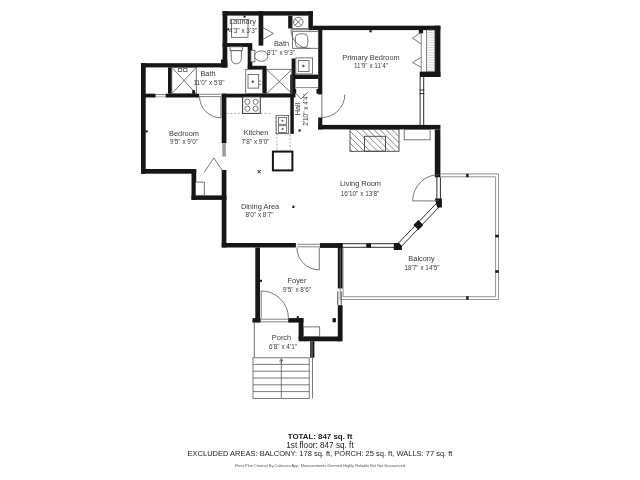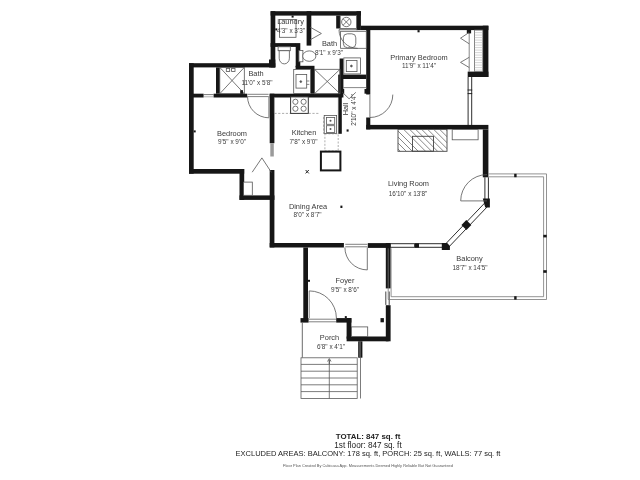--- a/index.html
+++ b/index.html
@@ -1,16 +1,16 @@
 <!DOCTYPE html>
 <html><head>
 <meta charset="utf-8">
 <style>
 html,body{margin:0;padding:0;background:#fff;}
-#page{width:552px;height:480px;position:relative;font-family:"Liberation Sans",sans-serif;padding-left:48px;}
+#page{width:552px;height:480px;position:relative;font-family:"Liberation Sans",sans-serif;}
 svg{display:block;}
 .rn{font-size:7.4px;fill:#383838;text-anchor:middle;font-family:"Liberation Sans",sans-serif;}
 .rd{font-size:6.4px;fill:#3d3d3d;text-anchor:middle;font-family:"Liberation Sans",sans-serif;}
 </style>
 </head>
 <body>
 <div id="page">
 <svg width="640" height="480" viewBox="0 0 640 480">
 
 <rect x="0" y="0" width="640" height="480" fill="#ffffff"></rect>

